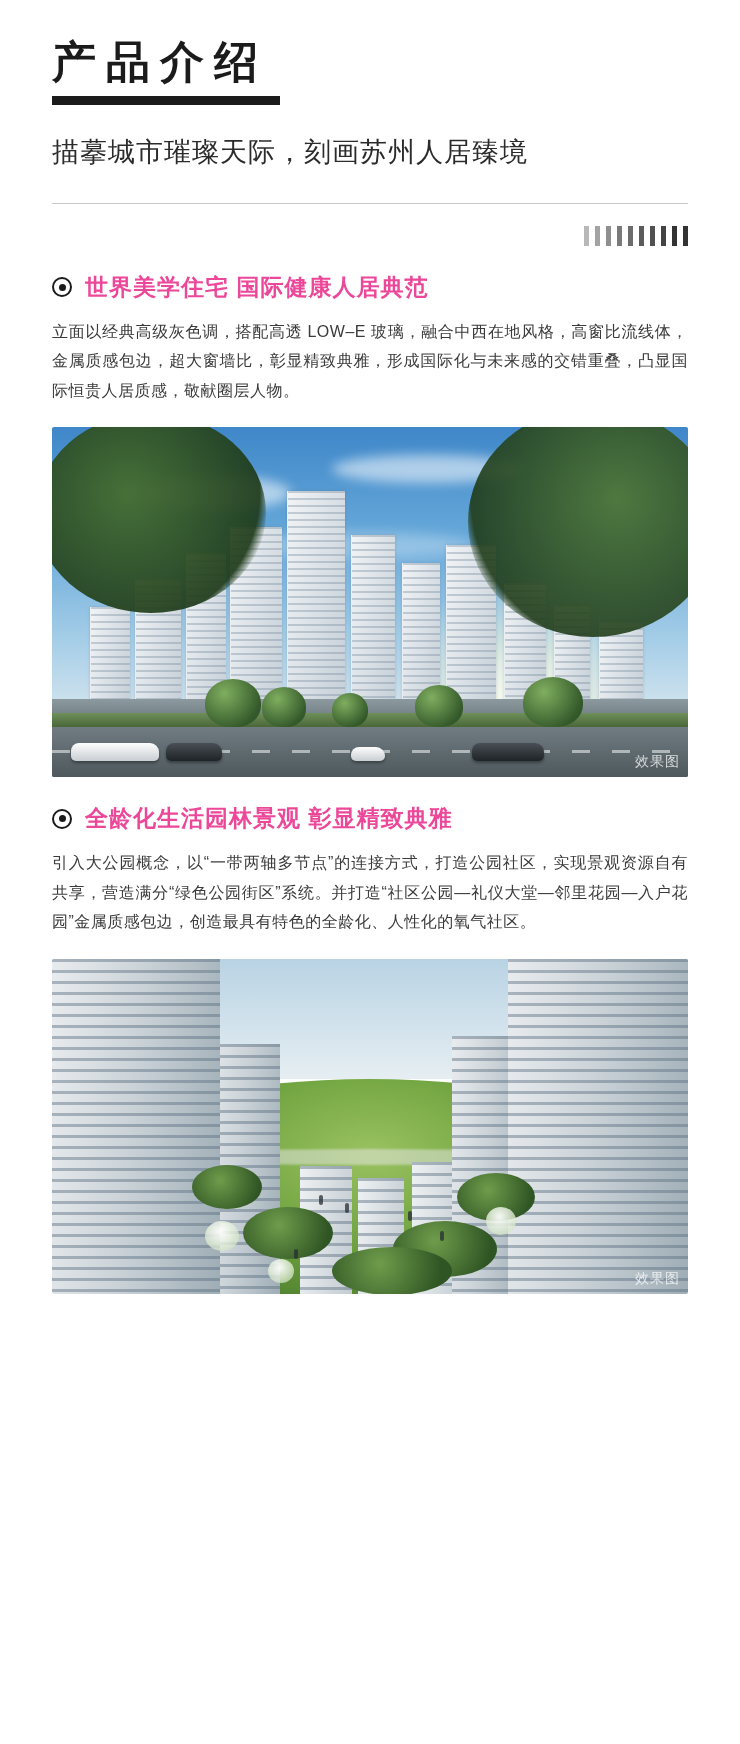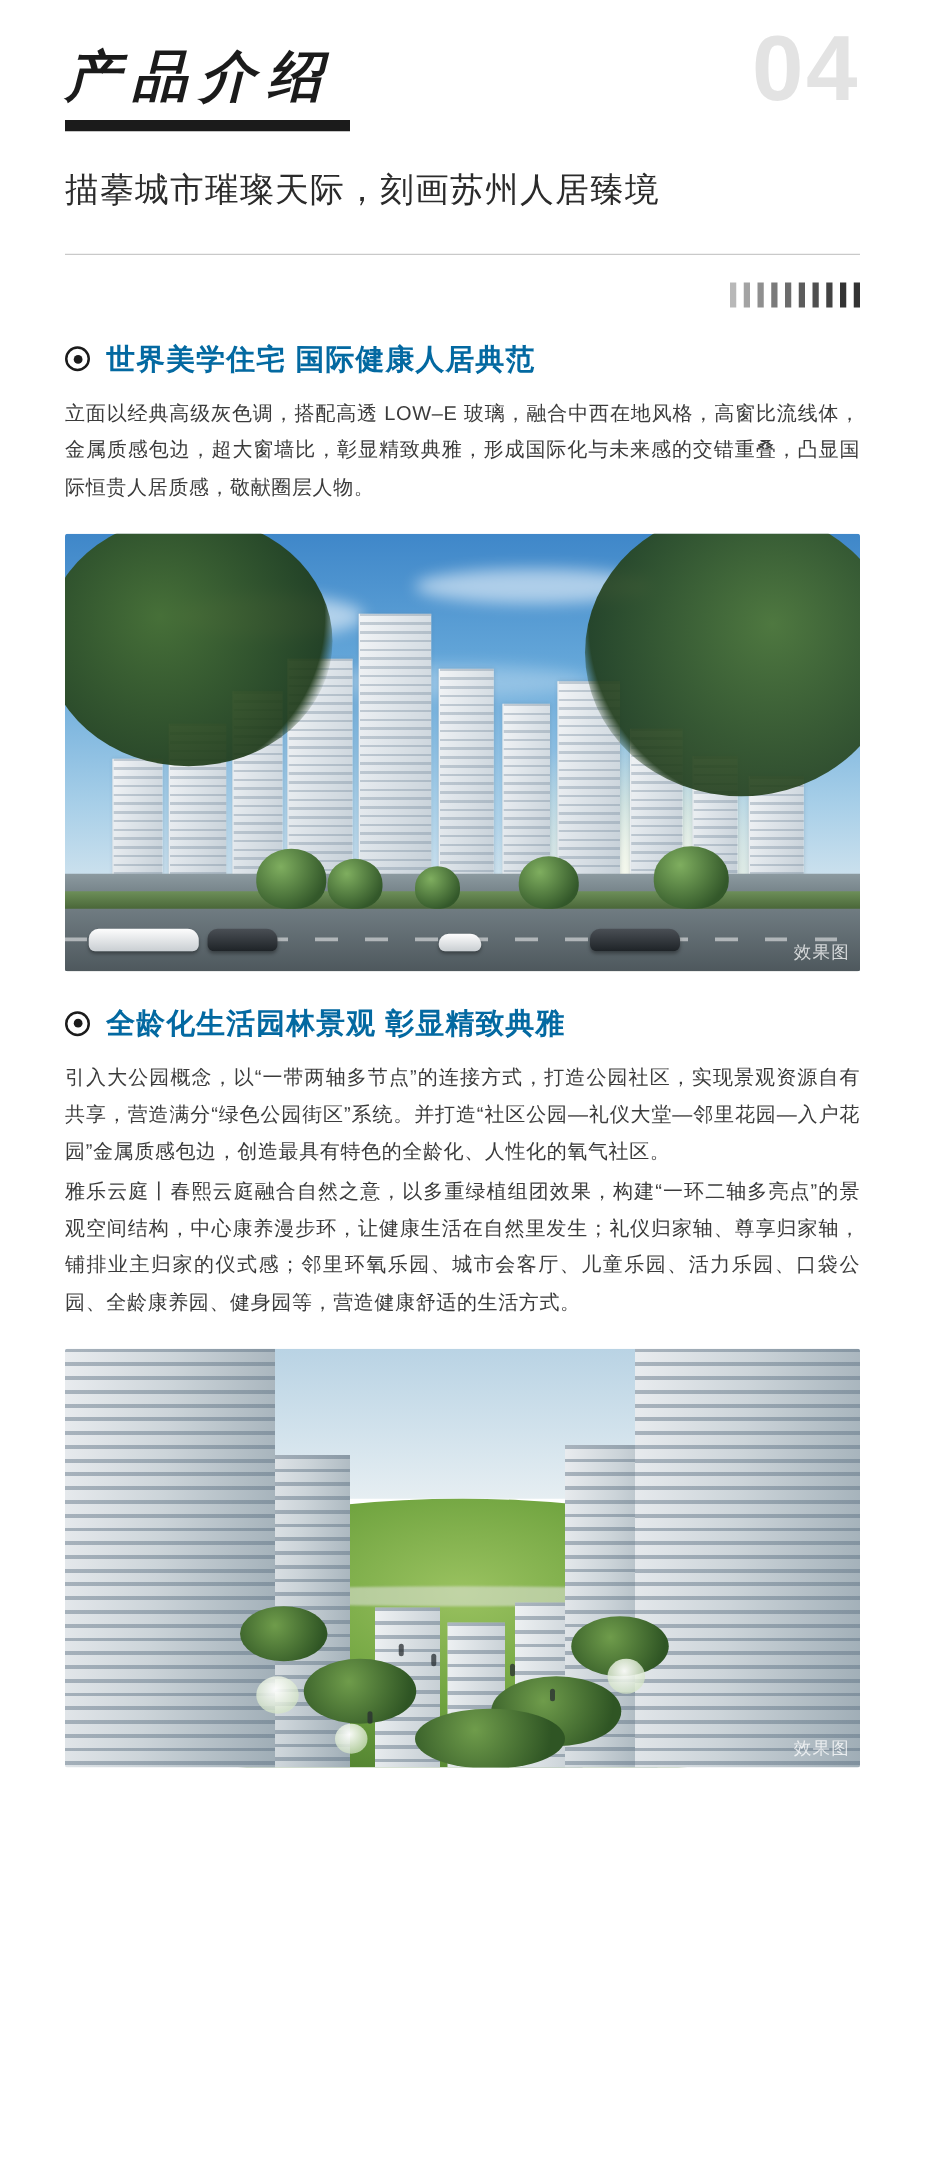--- a/index.html
+++ b/index.html
@@ -30,21 +30,20 @@
     height: 120px;
   }
   .header-title {
     font-size: 44px;
     font-weight: 700;
     letter-spacing: 10px;
     color: #1b1b1b;
     line-height: 1.25;
     position: relative;
     z-index: 3;
-    font-style: italic;
   }
   .header-number {
     position: absolute;
     right: 0;
     top: 18px;
     font-size: 74px;
     font-weight: 700;
     color: #e3e3e3;
     letter-spacing: 2px;
     line-height: 1;
@@ -122,21 +121,21 @@
     position: absolute;
     left: 50%; top: 50%;
     width: 7px; height: 7px;
     margin: -3.5px 0 0 -3.5px;
     background: #1b1b1b;
     border-radius: 50%;
   }
   .section-heading-text {
     font-size: 23px;
     font-weight: 700;
-    color: #0369a1;
+    color: #ec4899;
     letter-spacing: 1px;
   }
   .body-text {
     font-size: 16px;
     line-height: 1.85;
     color: #3b3b3b;
     letter-spacing: 0.5px;
     text-align: justify;
   }
   .body-text + .body-text { margin-top: 2px; }
@@ -286,21 +285,20 @@
     background: rgba(40,45,50,.75);
     border-radius: 2px;
   }
 </style>
 </head>
 <body>
 
 <div class="page">
 
   <div class="header">
-    <div class="header-number">04</div>
     <div class="header-title">产品介绍</div>
     <div class="header-underline"></div>
   </div>
 
   <div class="subtitle">描摹城市璀璨天际，刻画苏州人居臻境</div>
 
   <div class="divider"></div>
 
   <div class="dashes">
     <span></span>
@@ -365,21 +363,20 @@
       <div class="watermark">效果图</div>
     </div>
   </div>
 
   <div class="section">
     <div class="section-heading">
       <span class="circle-icon"></span>
       <span class="section-heading-text">全龄化生活园林景观 彰显精致典雅</span>
     </div>
     <p class="body-text">引入大公园概念，以“一带两轴多节点”的连接方式，打造公园社区，实现景观资源自有共享，营造满分“绿色公园街区”系统。并打造“社区公园—礼仪大堂—邻里花园—入户花园”金属质感包边，创造最具有特色的全龄化、人性化的氧气社区。</p>
-    <p class="body-text">雅乐云庭丨春熙云庭融合自然之意，以多重绿植组团效果，构建“一环二轴多亮点”的景观空间结构，中心康养漫步环，让健康生活在自然里发生；礼仪归家轴、尊享归家轴，铺排业主归家的仪式感；邻里环氧乐园、城市会客厅、儿童乐园、活力乐园、口袋公园、全龄康养园、健身园等，营造健康舒适的生活方式。</p>
 
     <div class="photo photo2">
       <div class="p2-sky"></div>
       <div class="p2-lawn"></div>
       <div class="p2-path"></div>
 
       <div class="p2-block p2-mid-a"></div>
       <div class="p2-block p2-mid-b"></div>
       <div class="p2-block p2-mid-c"></div>
 

